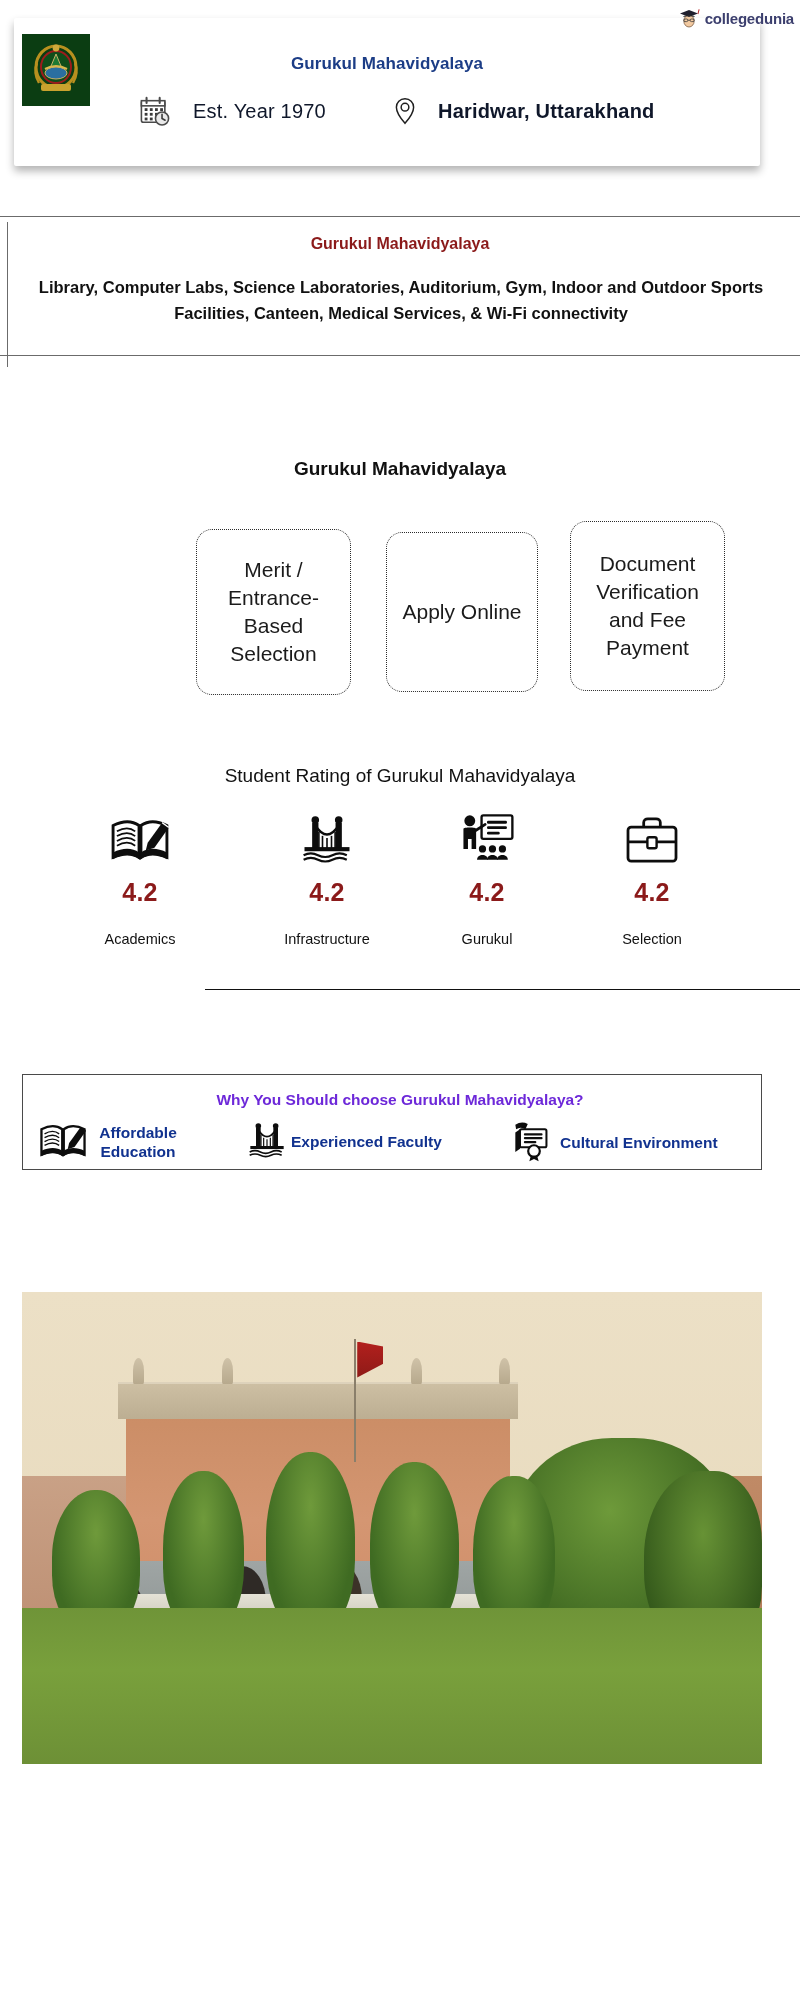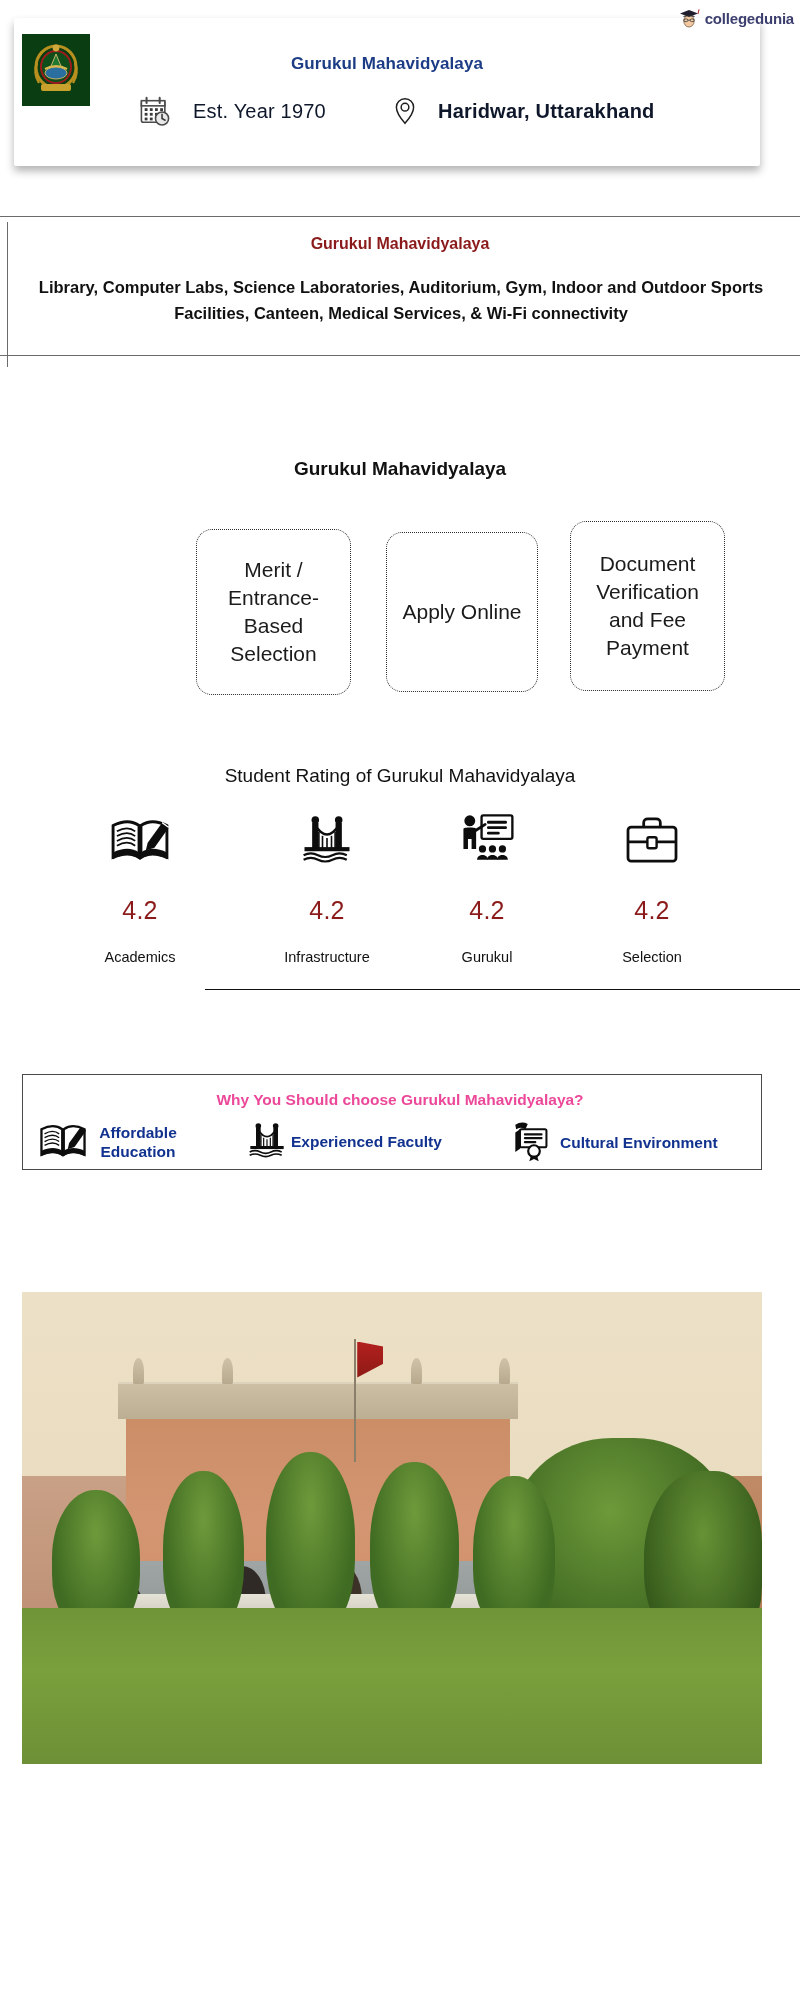--- a/index.html
+++ b/index.html
@@ -125,41 +125,41 @@
   .rate-row{
     position:absolute; left:22px; top:808px; width:756px; height:180px;
   }
   .rate-item{ position:absolute; text-align:center; width:160px; }
   .rate-i0{ left:38px;  }
   .rate-i1{ left:225px; }
   .rate-i2{ left:385px; }
   .rate-i3{ left:550px; }
   .rate-icon{ height:56px; display:flex; align-items:flex-end; justify-content:center; }
   .rate-score{
-    margin-top:32px;
-    font-size:25px; font-weight:400; color:#8b1a1a; letter-spacing:.3px;
+    margin-top:14px;
+    font-size:25px; font-weight:700; color:#8b1a1a; letter-spacing:.3px;
   }
   .rate-label{ margin-top:24px; font-size:14.5px; color:#111; }
   .rate-underline{
     position:absolute; left:205px; top:989px; width:595px; height:0;
     border-top:1.5px solid #111;
   }
 
   
   .why-box{
     position:absolute; left:22px; top:1074px;
     width:740px; height:96px;
     border:1.5px solid #4a4a4a;
     background:#fff;
     box-sizing:border-box;
   }
   .why-title{
     position:absolute; left:0; right:0; top:1091px;
     text-align:center;
-    font-size:15.5px; font-weight:700; color:#ec4899;
+    font-size:15.5px; font-weight:700; color:#6d28d9;
   }
   .why-row{
     position:absolute; left:22px; top:1120px; width:740px; height:48px;
   }
   .why-item{
     position:absolute; display:flex; align-items:center; gap:4px;
   }
   .why-w0{ left:16px;  }
   .why-w1{ left:225px; }
   .why-w2{ left:490px; }

